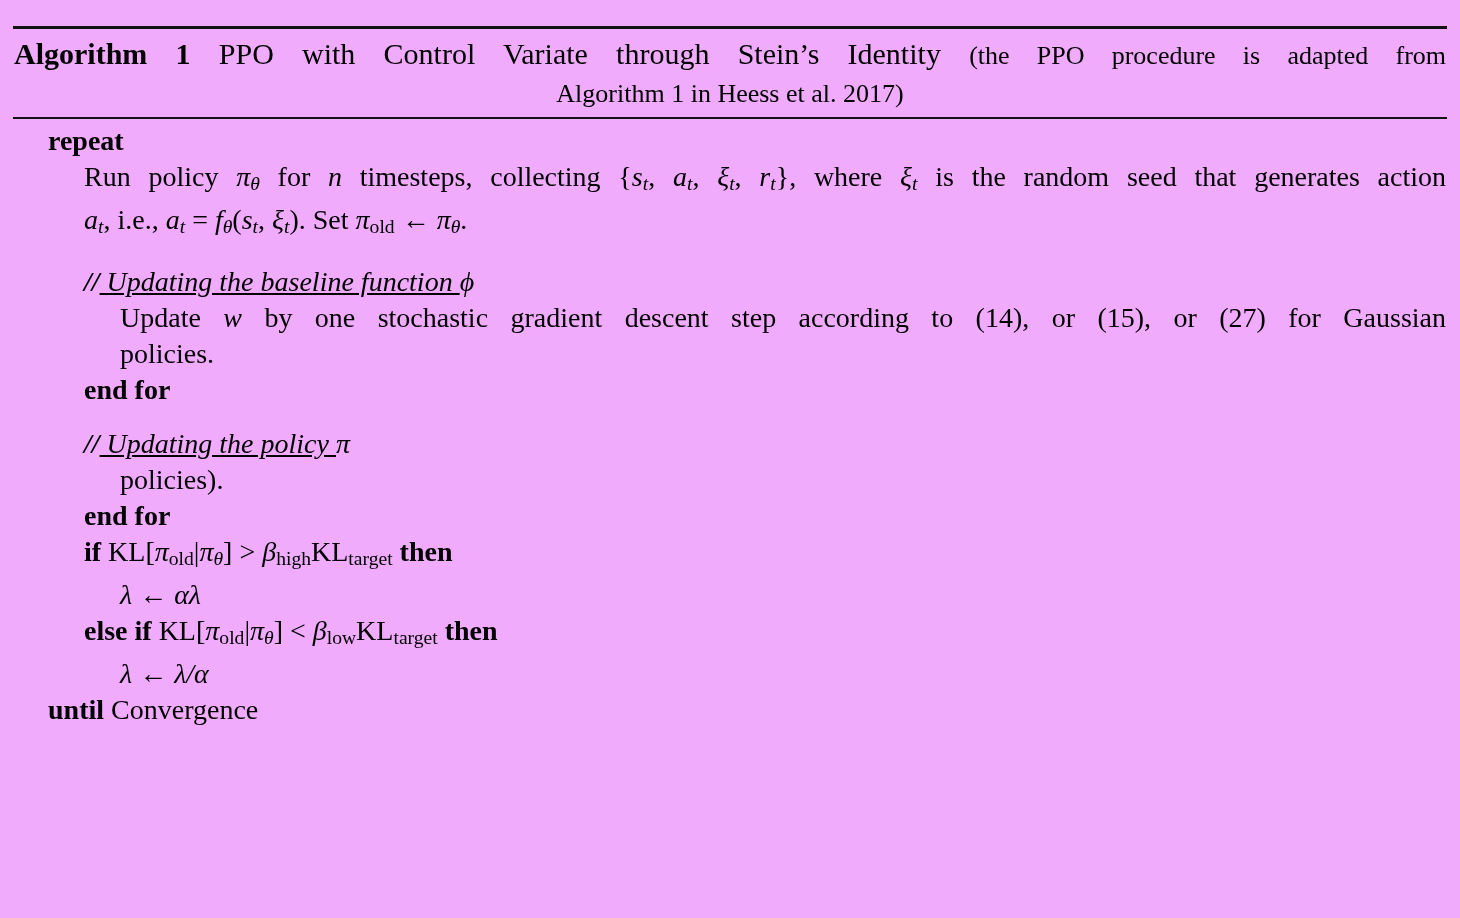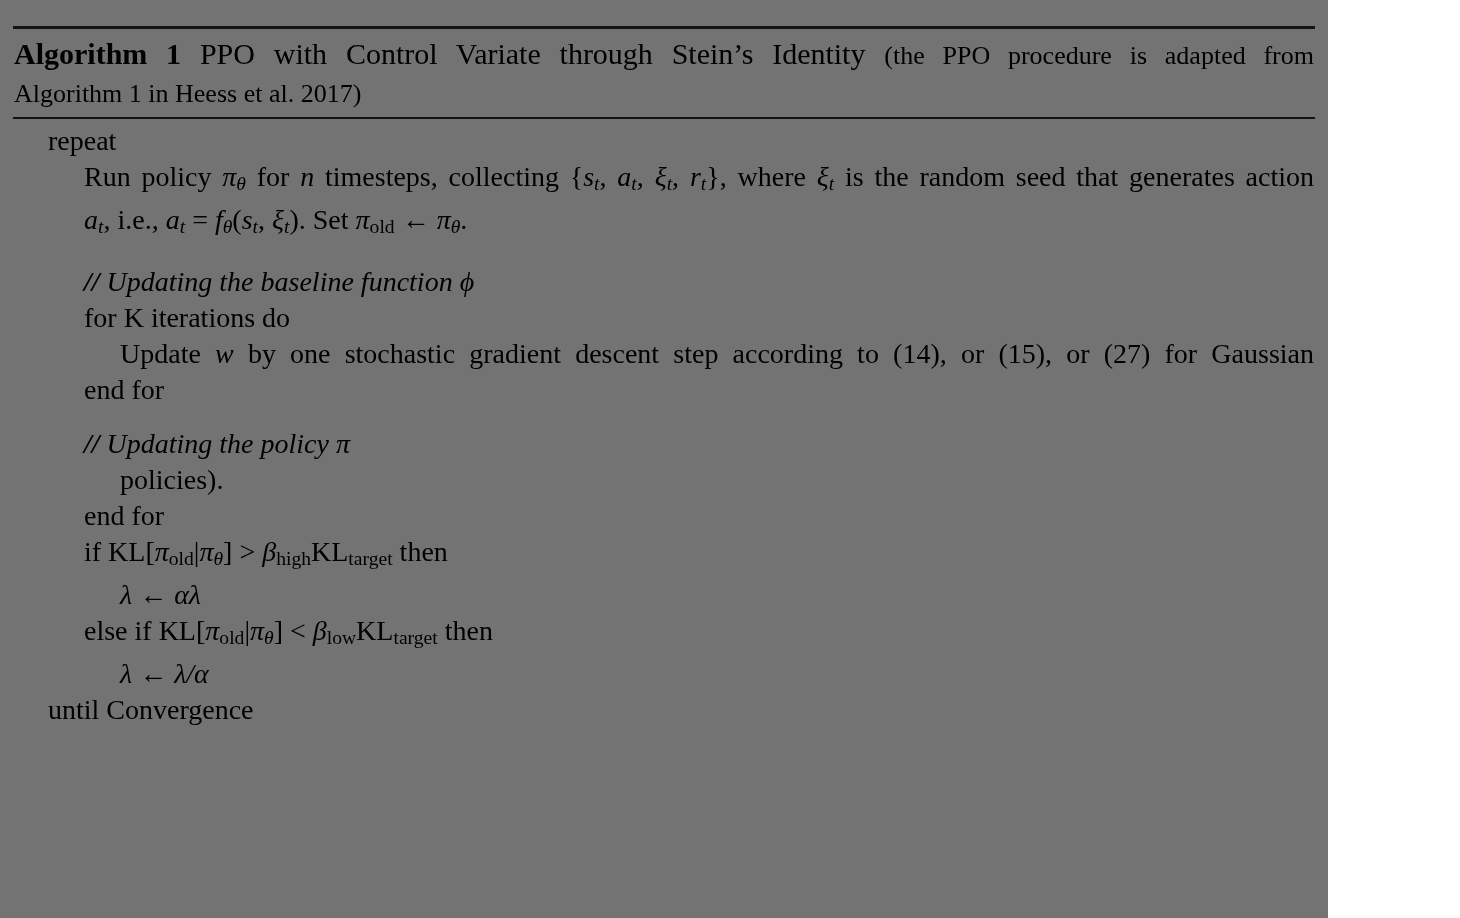--- a/index.html
+++ b/index.html
@@ -1,45 +1,45 @@
 <!DOCTYPE html>
 <html><head>
 <meta charset="utf-8">
 <style>
   html, body { margin: 0; padding: 0; }
   .page {
     position: relative;
-    width: 1328px;
+    width: 1460px;
     height: 918px;
-    background: #737373;
+    background: #f0abfc;
     color: #000000;
     font-family: "Liberation Serif", "DejaVu Serif", serif;
     overflow: hidden;
   }
   .rule { margin: 0 13px; background: #131313; }
   .rule-top { height: 3px; margin-top: 26px; }
   .rule-mid { height: 2px; }
 
   .header { margin: 0 14px; padding: 6px 0 4px 0; }
-  .hline { font-size: 30px; line-height: 38px; }
+  .hline { font-size: 30px; line-height: 38px; text-align: center; }
   .hline-first { text-align: justify; text-align-last: justify; }
   .hlabel { font-weight: bold; }
   .hnote { font-size: 26px; }
 
   .algo-body { margin: 0 14px; padding-top: 4px; font-size: 28px; }
   .line { line-height: 36px; }
   .line.justify { text-align: justify; text-align-last: justify; }
   .line.gap { margin-top: 18px; }
   .indent-0 { padding-left: 34px; }
   .indent-1 { padding-left: 70px; }
   .indent-2 { padding-left: 106px; font-family: Liberation Serif, serif; }
 
-  .seg-kw  { font-weight: normal; }
+  .seg-kw  { font-weight: bold; }
   .seg-t   { }
-  .seg-c   { font-style: italic; }
+  .seg-c   { font-style: italic; text-decoration: underline; }
   .seg-cb  { font-style: italic; font-weight: bold; }
   .seg-m   { font-style: italic; }
   .seg-mr  { }
   .seg-ms  { font-style: italic; font-size: 0.7em; vertical-align: -0.22em; letter-spacing: 0; }
   .seg-mrs { font-size: 0.7em; vertical-align: -0.22em; }
 </style>
 </head>
 <body>
 
 <div class="page">
@@ -54,22 +54,22 @@
     <div class="hline hnote">Algorithm 1 in Heess et al. 2017)</div>
   </div>
 
   <div class="rule rule-mid"></div>
 
   <div class="algo-body">
       <div class="line indent-0"><span class="seg-kw">repeat</span></div>
       <div class="line indent-1 justify"><span class="seg-t">Run policy </span><span class="seg-m">π</span><span class="seg-ms">θ</span><span class="seg-t"> for </span><span class="seg-m">n</span><span class="seg-t"> timesteps, collecting </span><span class="seg-mr">{</span><span class="seg-m">s</span><span class="seg-ms">t</span><span class="seg-mr">, </span><span class="seg-m">a</span><span class="seg-ms">t</span><span class="seg-mr">, </span><span class="seg-m">ξ</span><span class="seg-ms">t</span><span class="seg-mr">, </span><span class="seg-m">r</span><span class="seg-ms">t</span><span class="seg-mr">}</span><span class="seg-t">, where </span><span class="seg-m">ξ</span><span class="seg-ms">t</span><span class="seg-t"> is the random seed that generates action</span></div>
       <div class="line indent-1"><span class="seg-m">a</span><span class="seg-ms">t</span><span class="seg-t">, i.e., </span><span class="seg-m">a</span><span class="seg-ms">t</span><span class="seg-mr"> = </span><span class="seg-m">f</span><span class="seg-ms">θ</span><span class="seg-mr">(</span><span class="seg-m">s</span><span class="seg-ms">t</span><span class="seg-mr">, </span><span class="seg-m">ξ</span><span class="seg-ms">t</span><span class="seg-mr">)</span><span class="seg-t">. Set </span><span class="seg-m">π</span><span class="seg-mrs">old</span><span class="seg-mr"> ← </span><span class="seg-m">π</span><span class="seg-ms">θ</span><span class="seg-t">.</span></div>
       <div class="line indent-1 gap"><span class="seg-cb">//</span><span class="seg-c"> Updating the baseline function </span><span class="seg-m">ϕ</span></div>
-      <div class="line indent-1"><span class="seg-kw">for</span><span class="seg-t"> K iterations </span><span class="seg-kw">do</span></div>
       <div class="line indent-2 justify"><span class="seg-t">Update </span><span class="seg-m">w</span><span class="seg-t"> by one stochastic gradient descent step according to (14), or (15), or (27) for Gaussian</span></div>
+      <div class="line indent-2"><span class="seg-t">policies.</span></div>
       <div class="line indent-1"><span class="seg-kw">end for</span></div>
       <div class="line indent-1 gap"><span class="seg-cb">//</span><span class="seg-c"> Updating the policy </span><span class="seg-m">π</span></div>
       <div class="line indent-2"><span class="seg-t">policies).</span></div>
       <div class="line indent-1"><span class="seg-kw">end for</span></div>
       <div class="line indent-1"><span class="seg-kw">if</span><span class="seg-t"> </span><span class="seg-mr">KL[</span><span class="seg-m">π</span><span class="seg-mrs">old</span><span class="seg-mr">|</span><span class="seg-m">π</span><span class="seg-ms">θ</span><span class="seg-mr">] &gt; </span><span class="seg-m">β</span><span class="seg-mrs">high</span><span class="seg-mr">KL</span><span class="seg-mrs">target</span><span class="seg-t"> </span><span class="seg-kw">then</span></div>
       <div class="line indent-2"><span class="seg-m">λ</span><span class="seg-mr"> ← </span><span class="seg-m">αλ</span></div>
       <div class="line indent-1"><span class="seg-kw">else if</span><span class="seg-t"> </span><span class="seg-mr">KL[</span><span class="seg-m">π</span><span class="seg-mrs">old</span><span class="seg-mr">|</span><span class="seg-m">π</span><span class="seg-ms">θ</span><span class="seg-mr">] &lt; </span><span class="seg-m">β</span><span class="seg-mrs">low</span><span class="seg-mr">KL</span><span class="seg-mrs">target</span><span class="seg-t"> </span><span class="seg-kw">then</span></div>
       <div class="line indent-2"><span class="seg-m">λ</span><span class="seg-mr"> ← </span><span class="seg-m">λ/α</span></div>
       <div class="line indent-0"><span class="seg-kw">until</span><span class="seg-t"> Convergence</span></div>
     </div>

